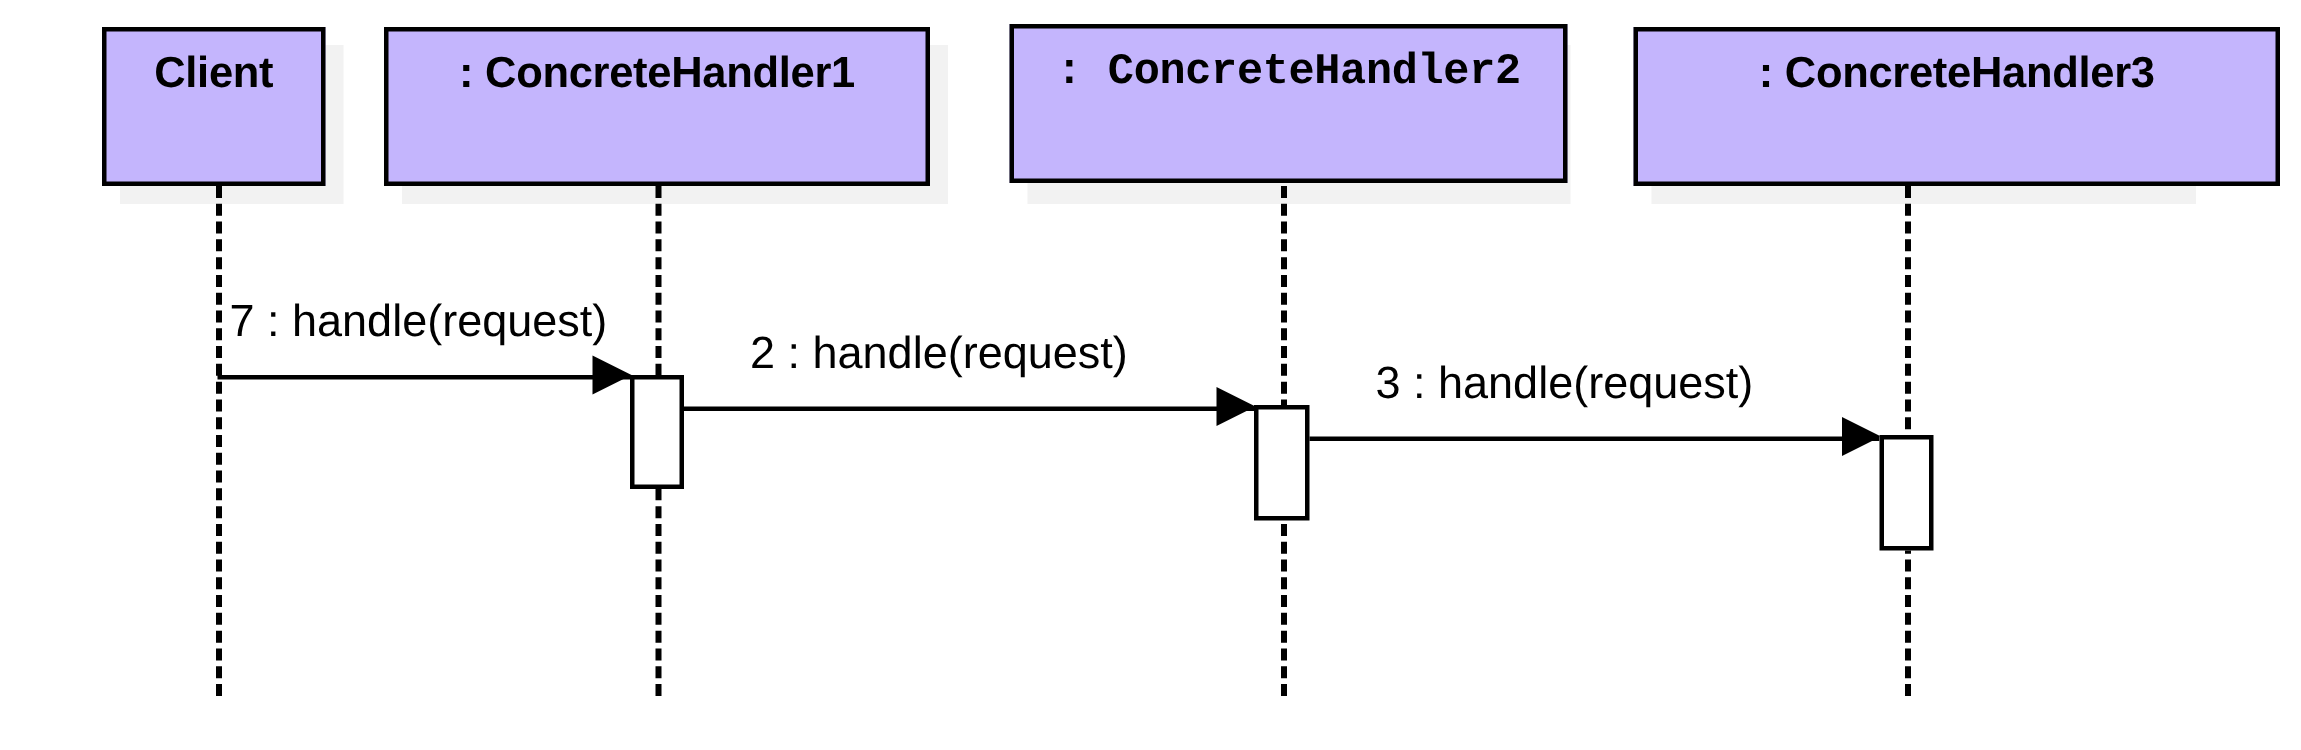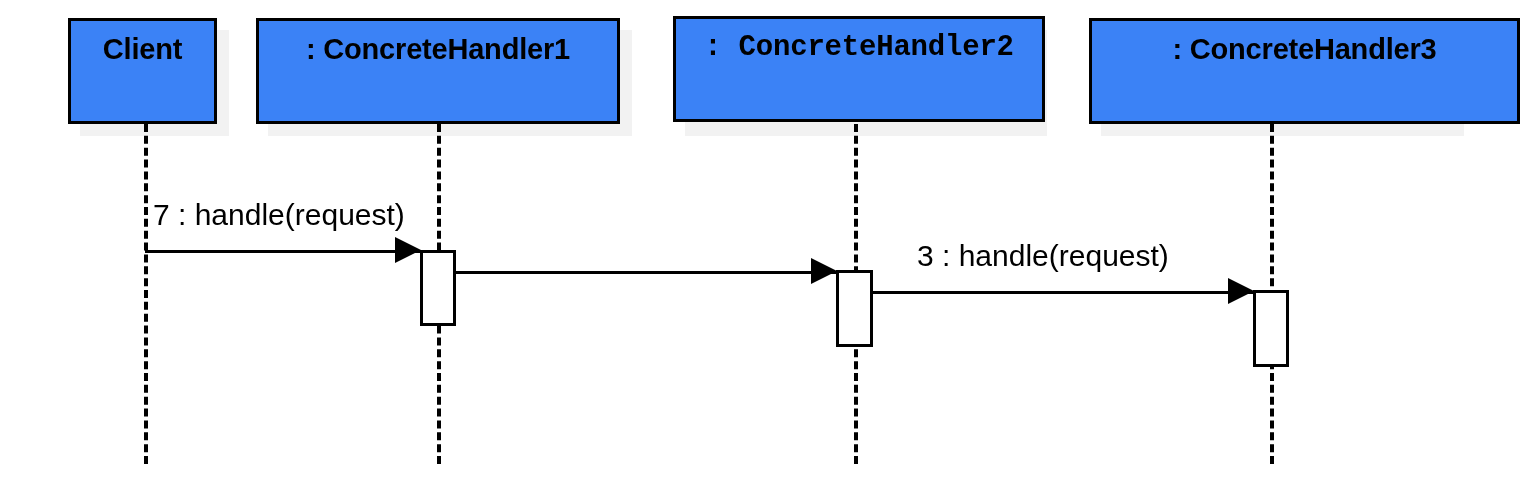--- a/index.html
+++ b/index.html
@@ -16,21 +16,21 @@
     overflow: hidden;
     font-family: "Liberation Sans", sans-serif;
   }
   .participant-shadow {
     position: absolute;
     background: #f2f2f2;
     box-sizing: border-box;
   }
   .participant-box {
     position: absolute;
-    background: #3b82f6;
+    background: #c4b5fd;
     border: 3px solid #000000;
     box-sizing: border-box;
   }
   .participant-label {
     position: absolute;
     left: 0;
     right: 0;
     top: 12px;
     text-align: center;
     font-weight: bold;
@@ -114,20 +114,21 @@
     <div class="participant-box" style="left:1089px; top:18px; width:431px; height:106px;">
       <div class="participant-label">: ConcreteHandler3</div>
     </div>
   </div>
   <div class="lifeline" style="left:1270px; top:124px; height:340px;"></div>
 
   <div class="message-label" style="left:153px; top:198px;">7 : handle(request)</div>
   <div class="message-line" style="left:145px; top:250px; width:275px;"></div>
   <div class="message-head" style="left:395px; top:237px;"></div>
 
+  <div class="message-label" style="left:500px; top:219px;">2 : handle(request)</div>
   <div class="message-line" style="left:455px; top:271px; width:381px;"></div>
   <div class="message-head" style="left:811px; top:258px;"></div>
 
   <div class="message-label" style="left:917px; top:239px;">3 : handle(request)</div>
   <div class="message-line" style="left:872px; top:291px; width:381px;"></div>
   <div class="message-head" style="left:1228px; top:278px;"></div>
 
   <div class="activation" style="left:420px; top:250px; width:36px; height:76px;"></div>
   <div class="activation" style="left:836px; top:270px; width:37px; height:77px;"></div>
   <div class="activation" style="left:1253px; top:290px; width:36px; height:77px;"></div>

